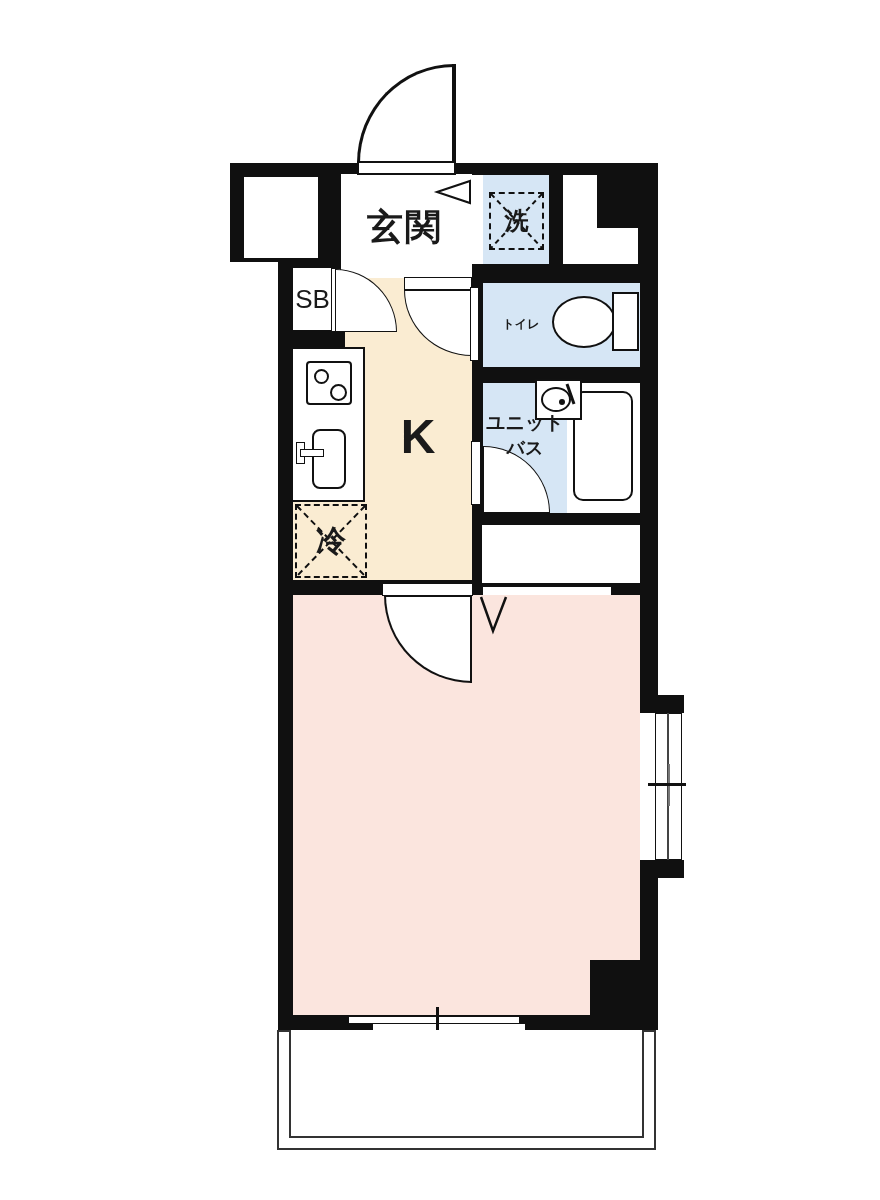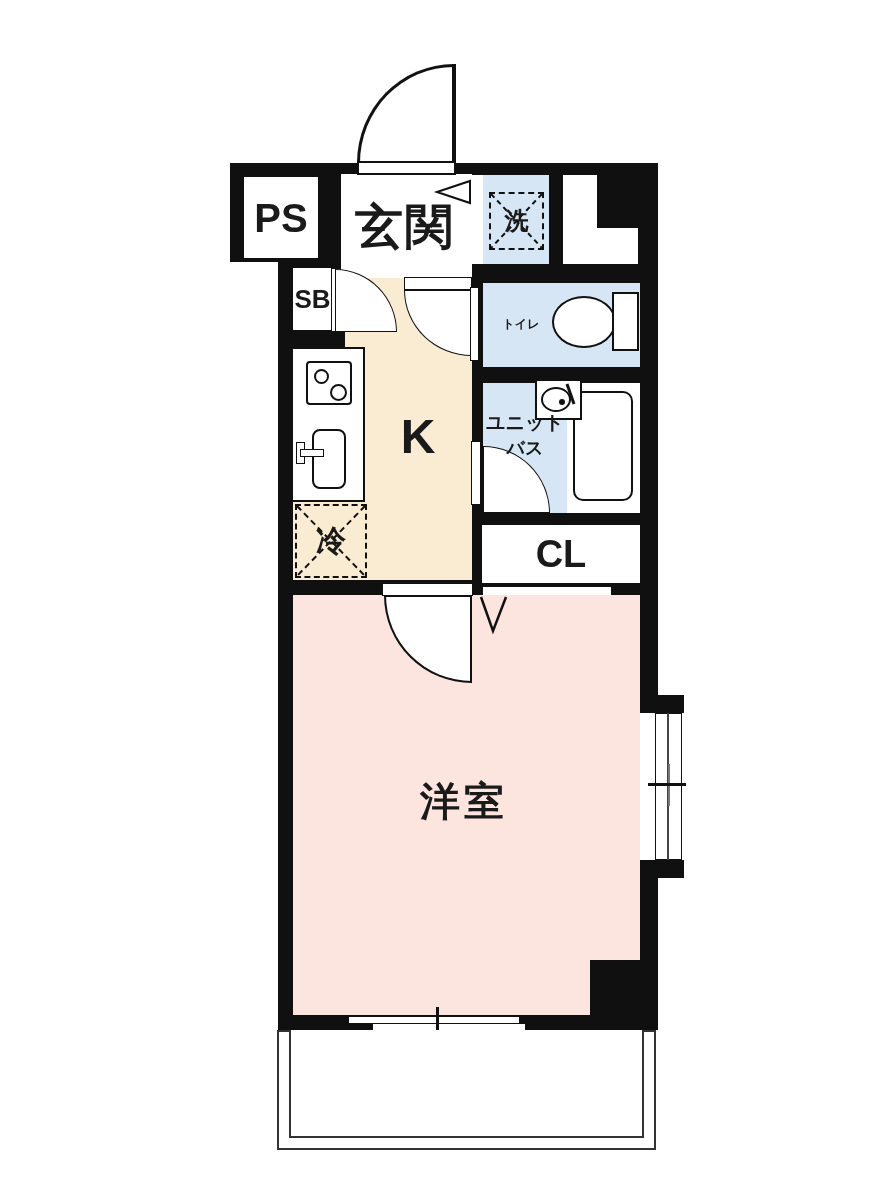--- a/index.html
+++ b/index.html
@@ -31,33 +31,32 @@
   <div class="abs wall" style="left:230px;top:163px;width:100px;height:99px;"></div>
 
   <div class="abs cream" style="left:293px;top:268px;width:179px;height:312px;"></div>
   <div class="abs wall" style="left:278px;top:330px;width:67px;height:17px;"></div>
 
   <div class="abs white" style="left:341px;top:174px;width:131px;height:104px;"></div>
   <div class="abs white" style="left:472px;top:175px;width:11px;height:89px;"></div>
   <div class="abs white b2" style="left:357px;top:161px;width:99px;height:14px;"></div>
   <div class="abs wall" style="left:452px;top:64px;width:4px;height:99px;"></div>
   <div class="abs arc-tl" style="left:357px;top:64px;width:97px;height:99px;"></div>
-  <div class="abs lbl" style="left:345px;top:203px;width:120px;height:48px;font-size:48px;font-weight:600;letter-spacing:2px;">玄関</div>
+  <div class="abs lbl" style="left:345px;top:203px;width:120px;height:48px;font-size:36px;font-weight:600;letter-spacing:2px;">玄関</div>
 
   <div class="abs white" style="left:244px;top:177px;width:74px;height:81px;"></div>
-  <div class="abs lbl" style="left:244px;top:177px;width:74px;height:81px;font-size:40px;font-weight:600;">PS</div>
 
   <div class="abs blue" style="left:483px;top:175px;width:66px;height:89px;"></div>
   <div class="abs dash" style="left:489px;top:192px;width:55px;height:58px;"></div>
 
   <div class="abs white" style="left:563px;top:175px;width:34px;height:89px;"></div>
   <div class="abs white" style="left:563px;top:228px;width:75px;height:36px;"></div>
 
   <div class="abs white" style="left:293px;top:268px;width:39px;height:62px;"></div>
-  <div class="abs lbl" style="left:293px;top:268px;width:39px;height:62px;font-size:26px;font-weight:700;">SB</div>
+  <div class="abs lbl" style="left:293px;top:268px;width:39px;height:62px;font-size:26px;font-weight:400;">SB</div>
   <div class="abs white b15" style="left:331px;top:268px;width:10px;height:64px;"></div>
   <div class="abs qd-tr" style="left:335px;top:269px;width:62px;height:63px;"></div>
   <div class="abs white b15" style="left:404px;top:277px;width:68px;height:13px;"></div>
   <div class="abs qd-bl" style="left:404px;top:290px;width:68px;height:66px;"></div>
 
   <div class="abs blue" style="left:483px;top:283px;width:157px;height:84px;"></div>
   <div class="abs white b15" style="left:470px;top:287px;width:9px;height:74px;"></div>
   <div class="abs lbl" style="left:488px;top:310px;width:66px;height:28px;font-size:12px;font-weight:600;">トイレ</div>
   <div class="abs white b2" style="left:552px;top:296px;width:64px;height:52px;border-radius:50%;"></div>
   <div class="abs white b2" style="left:612px;top:292px;width:27px;height:59px;"></div>
@@ -66,27 +65,25 @@
   <div class="abs white" style="left:567px;top:383px;width:73px;height:130px;"></div>
   <div class="abs white b2" style="left:573px;top:391px;width:60px;height:110px;border-radius:10px;"></div>
   <div class="abs white b2" style="left:535px;top:379px;width:47px;height:41px;"></div>
   <div class="abs white b2" style="left:541px;top:387px;width:30px;height:25px;border-radius:50%;"></div>
   <div class="abs white b15" style="left:471px;top:441px;width:10px;height:64px;"></div>
   <div class="abs qd-tr" style="left:483px;top:446px;width:67px;height:67px;"></div>
   <div class="abs lbl" style="left:484px;top:410px;width:82px;height:24px;font-size:19px;font-weight:600;">ユニット</div>
   <div class="abs lbl" style="left:498px;top:436px;width:54px;height:24px;font-size:18px;font-weight:700;">バス</div>
 
   <div class="abs white" style="left:482px;top:525px;width:158px;height:58px;"></div>
-  <div class="abs lbl" style="left:482px;top:525px;width:158px;height:58px;font-size:38px;font-weight:600;">CL</div>
   <div class="abs white b15" style="left:482px;top:586px;width:130px;height:10px;"></div>
 
   <div class="abs pink" style="left:293px;top:595px;width:347px;height:420px;"></div>
   <div class="abs white b15" style="left:382px;top:583px;width:91px;height:13px;"></div>
   <div class="abs qd-bl" style="left:384px;top:595px;width:88px;height:88px;border-width:2px;"></div>
-  <div class="abs lbl" style="left:384px;top:775px;width:160px;height:52px;font-size:40px;font-weight:600;letter-spacing:4px;">洋室</div>
 
   <div class="abs wall" style="left:640px;top:695px;width:44px;height:18px;"></div>
   <div class="abs wall" style="left:640px;top:860px;width:44px;height:18px;"></div>
   <div class="abs white" style="left:640px;top:713px;width:18px;height:147px;"></div>
   <div class="abs white b15" style="left:655px;top:713px;width:27px;height:147px;"></div>
   <div class="abs" style="left:667px;top:713px;width:2px;height:147px;background:#444;"></div>
   <div class="abs" style="left:668px;top:764px;width:2px;height:42px;background:#777;"></div>
   <div class="abs" style="left:648px;top:783px;width:38px;height:3px;background:#111;"></div>
 
   <div class="abs wall" style="left:590px;top:960px;width:68px;height:70px;"></div>

